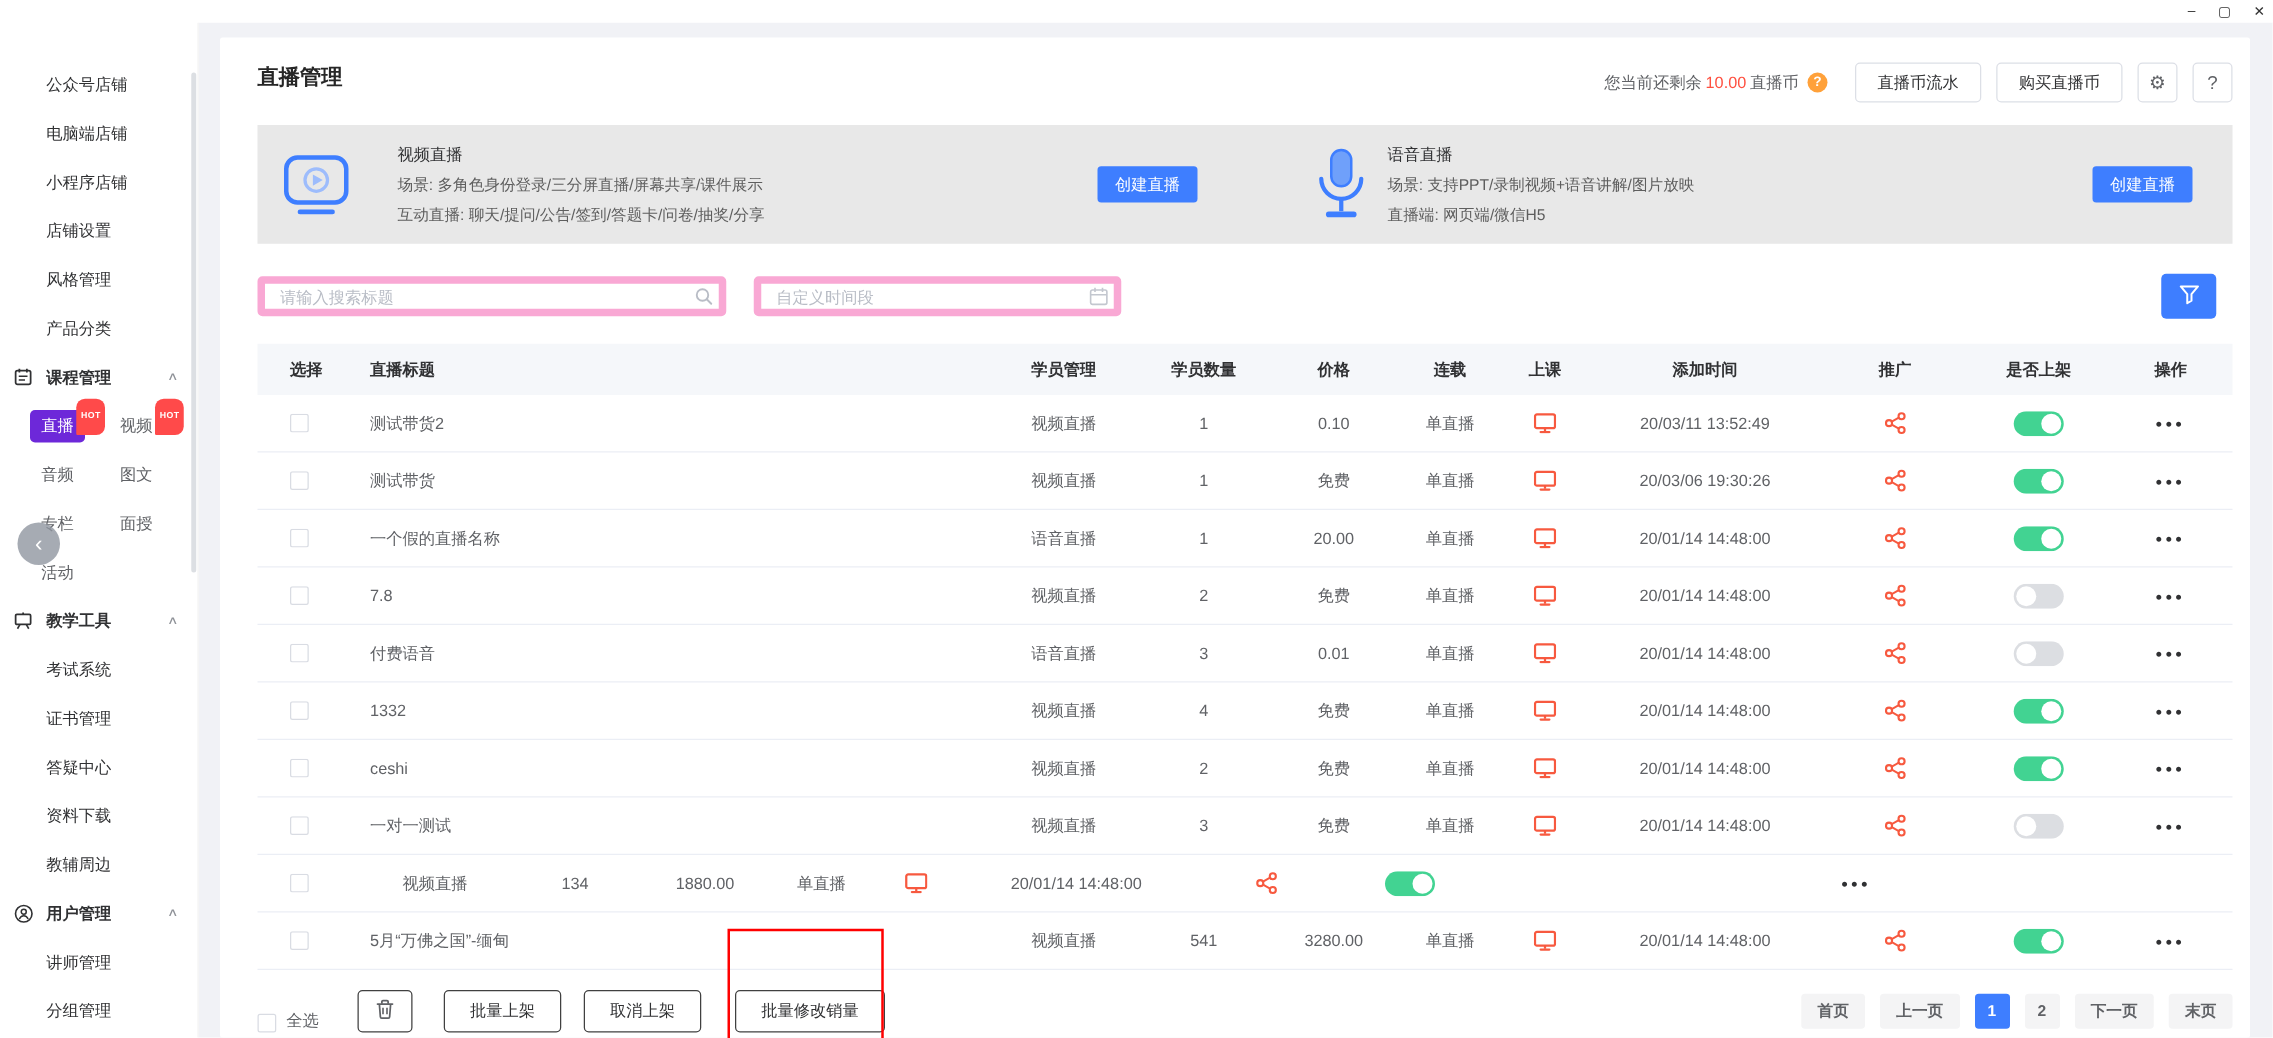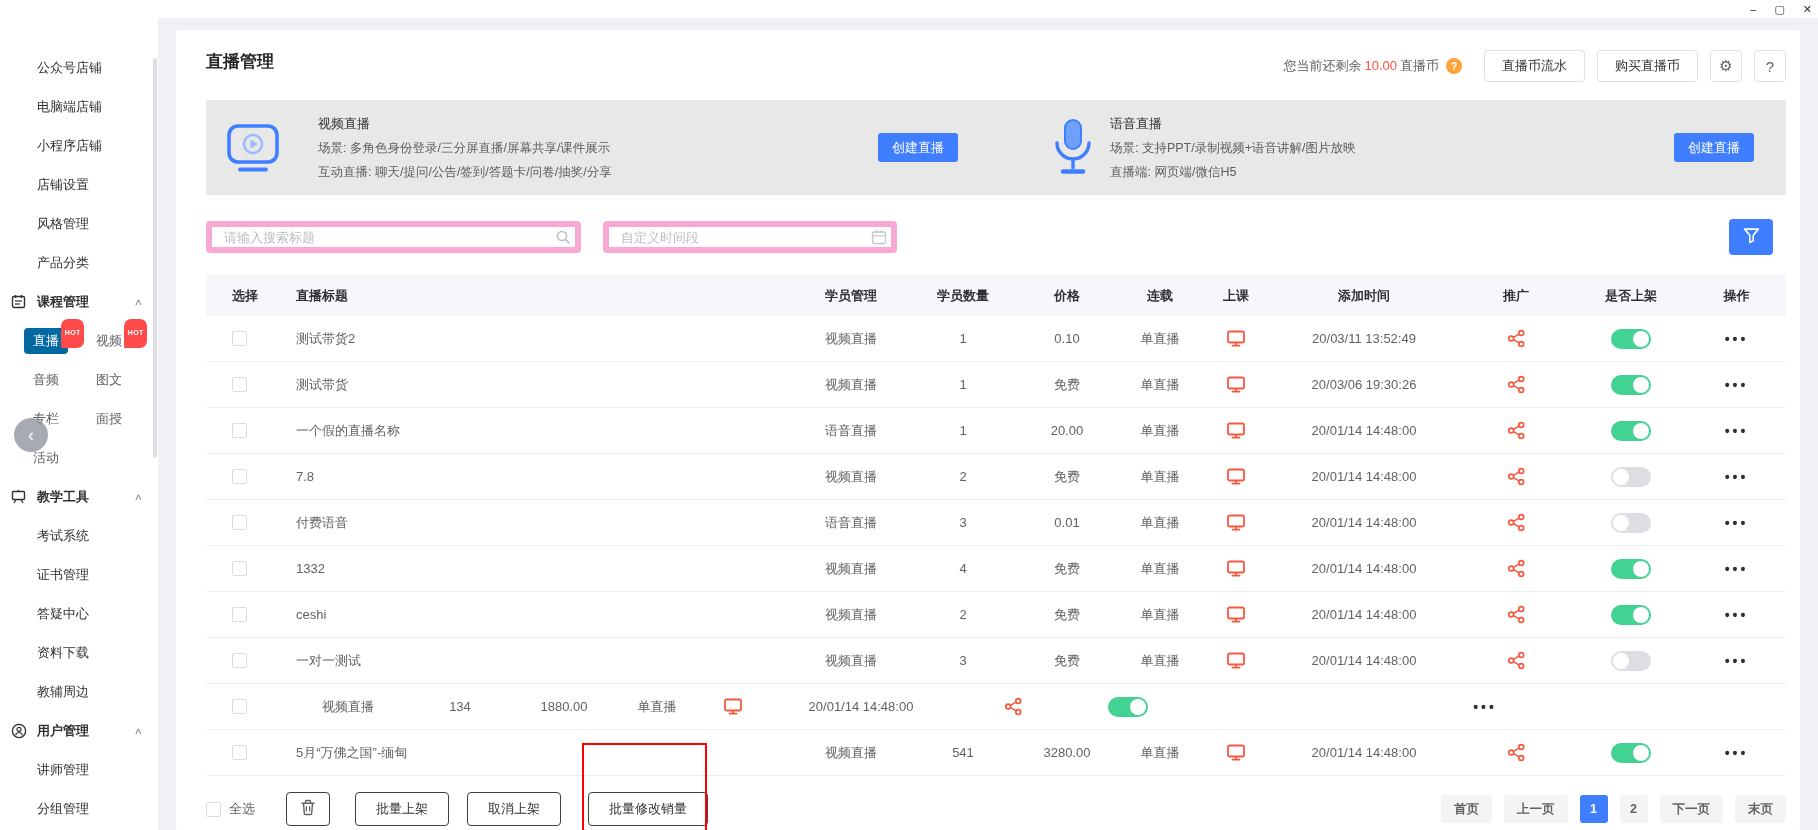--- a/index.html
+++ b/index.html
@@ -15,21 +15,21 @@
     border-right:1px solid #f2f2f2; overflow:hidden; padding-top:30px; z-index:5; }
   .side-item { height:39px; line-height:39px; padding-left:37px; color:#303133; font-size:13px; cursor:pointer; }
   .side-section { height:39px; display:flex; align-items:center; padding-left:10px; cursor:pointer; }
   .sec-icon { width:17px; height:17px; margin-right:10px; display:inline-flex; align-items:center; justify-content:center; }
   .sec-label { font-weight:700; color:#303133; font-size:13px; }
   .sec-caret { margin-left:auto; margin-right:16px; color:#909399; font-size:9px; transform:scaleX(1.4); }
   .sub-grid { padding-left:24px; }
   .sub-row { height:39px; display:flex; align-items:center; }
   .chip { position:relative; width:44px; height:26px; line-height:26px; text-align:center; color:#606266;
     margin-right:19px; margin-left:0; border-radius:4px; cursor:pointer; font-size:13px; }
-  .chip.active { background:#0369a1; color:#fff; }
+  .chip.active { background:#6d28d9; color:#fff; }
   .hot { position:absolute; top:-9px; right:-16px; background:#ff4a4a; color:#fff; font-size:7px; font-weight:700;
     padding:1.5px 3.5px; border-radius:7px 7px 7px 1px; letter-spacing:.3px; }
   .side-scrollbar { position:absolute; right:1px; top:40px; width:4px; height:400px; background:#dcdfe3; border-radius:2px; }
   .collapse-btn { position:absolute; left:14px; top:418px; width:34px; height:34px; border-radius:50%;
     background:rgba(144,150,160,.8); color:#fff; display:flex; align-items:center; justify-content:center;
     font-size:18px; z-index:6; cursor:pointer; }
 
   
   .main { position:absolute; left:159px; top:18px; right:0; bottom:0; background:#f1f2f6; }
   .card { margin:12px 18px 0 17px; height:calc(100% - 12px); background:#fff; border-radius:2px;
@@ -95,21 +95,21 @@
   .checkbox { width:15px; height:15px; border:1px solid #d9dce3; border-radius:2px; background:#fff; cursor:pointer; display:inline-block; }
   .toggle { width:40px; height:20px; border-radius:10px; background:#dcdee2; position:relative; cursor:pointer; display:inline-block; }
   .toggle::after { content:""; position:absolute; top:2px; left:2px; width:16px; height:16px; border-radius:50%; background:#fff; }
   .toggle.on { background:#42d392; }
   .toggle.on::after { left:auto; right:2px; }
   .dots { font-size:14px; font-weight:700; letter-spacing:3px; color:#303133; cursor:pointer; line-height:10px; }
   .icon-cell { cursor:pointer; display:inline-flex; }
 
   
   .batchbar { margin-top:16px; height:34px; display:flex; align-items:center; justify-content:space-between; }
-  .bb-left { display:flex; align-items:center; }
+  .bb-left { display:flex; align-items:flex-end; }
   .bb-left .checkbox { margin-right:8px; }
   .bb-label { color:#606266; margin-right:31px; }
   .bbtn { height:34px; background:#fff; border:1px solid #404040; border-radius:4px; color:#303133; font-size:13px;
     cursor:pointer; font-family:"Liberation Sans","DejaVu Sans",sans-serif; }
   .bbtn.trash { width:44px; display:flex; align-items:center; justify-content:center; }
   .bbtn.shelf { margin-left:25px; padding:0 20px; }
   .bbtn.unshelf { margin-left:18px; padding:0 20px; }
   .bbtn.sales { margin-left:27px; padding:0 20px; }
   .pager { display:flex; align-items:center; gap:12px; margin-right:0; }
   .pbtn { height:28px; padding:0 13px; background:#f4f4f5; border:none; border-radius:3px; color:#606266;

